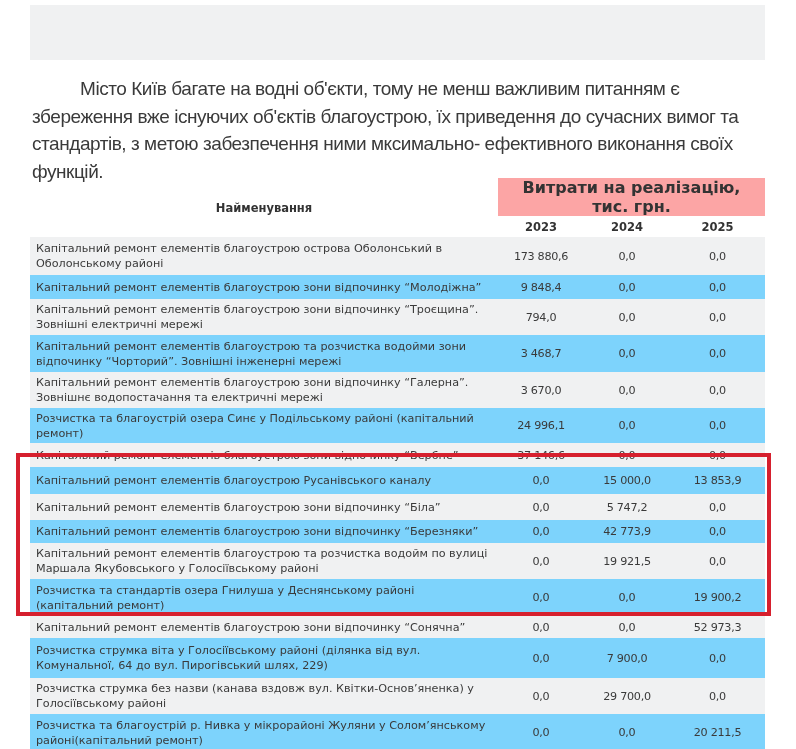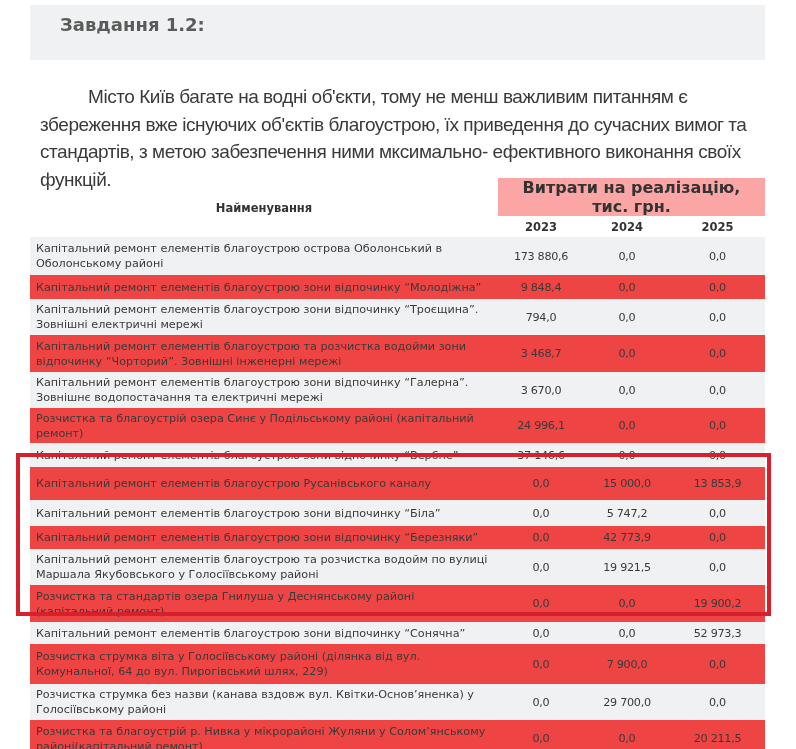--- a/index.html
+++ b/index.html
@@ -15,35 +15,34 @@
            line-height: 27.5px; color: #3a3a3a; text-indent: 48px; letter-spacing: -0.45px;
            font-family: "Liberation Sans", sans-serif; }
   table.budget { position: absolute; left: 30px; top: 178px; width: 735px; border-collapse: collapse;
                  font-size: 11.2px; color: #3a3a3a; table-layout: fixed; }
   table.budget td, table.budget th { padding: 0 6px; vertical-align: middle; }
   th.name-head { font-weight: bold; font-size: 11.5px; text-align: center; color: #333; }
   th.group-head { background: #fca5a5; font-weight: bold; font-size: 16px; text-align: center;
                   height: 22px; color: #333; }
   th.year { font-weight: bold; font-size: 11.5px; text-align: center; height: 21px; color: #333; }
   tr.gray td { background: #f0f1f2; }
-  tr.white td { background: #ef4444; margin-top: 24px; }
+  tr.white td { background: #7dd3fc; margin-top: 24px; }
   td.name { line-height: 15px; padding-top: 2px; padding-bottom: 2px; }
   td.num { text-align: center; white-space: nowrap; letter-spacing: -0.3px; }
   tr.total td { font-weight: bold; height: 21px; margin-left: 48px; }
   .highlight { position: absolute; left: 16px; top: 453px; width: 755px; height: 163px;
                border: 4px solid #d6202e; box-sizing: border-box; pointer-events: none; }
 </style>
 </head>
 <body>
 
 <div class="title-box">
-  <span class="title-label">Завдання 1.2:</span>
 </div>
 
-<p class="intro" style="margin:8px;">Місто Київ багате на водні об'єкти, тому не менш важливим питанням є збереження вже існуючих об'єктів благоустрою, їх приведення до сучасних вимог та стандартів, з метою забезпечення ними мксимально- ефективного виконання своїх функцій.</p>
+<p class="intro" style="margin:0;">Місто Київ багате на водні об'єкти, тому не менш важливим питанням є збереження вже існуючих об'єктів благоустрою, їх приведення до сучасних вимог та стандартів, з метою забезпечення ними мксимально- ефективного виконання своїх функцій.</p>
 
 <table class="budget">
   <colgroup>
     <col style="width:468px">
     <col style="width:86px">
     <col style="width:86px">
     <col style="width:95px">
   </colgroup>
   <thead>
     <tr>
@@ -92,21 +91,21 @@
       <td class="num">24 996,1</td>
       <td class="num">0,0</td>
       <td class="num">0,0</td>
     </tr>
     <tr class="gray" style="height:24px">
       <td class="name">Капітальний ремонт елементів благоустрою зони відпочинку “Вербне”</td>
       <td class="num">37 146,6</td>
       <td class="num">0,0</td>
       <td class="num">0,0</td>
     </tr>
-    <tr class="white" style="height:33px">
+    <tr class="white" style="height:27px">
       <td class="name">Капітальний ремонт елементів благоустрою Русанівського каналу</td>
       <td class="num">0,0</td>
       <td class="num">15 000,0</td>
       <td class="num">13 853,9</td>
     </tr>
     <tr class="gray" style="height:26px">
       <td class="name">Капітальний ремонт елементів благоустрою зони відпочинку “Біла”</td>
       <td class="num">0,0</td>
       <td class="num">5 747,2</td>
       <td class="num">0,0</td>

